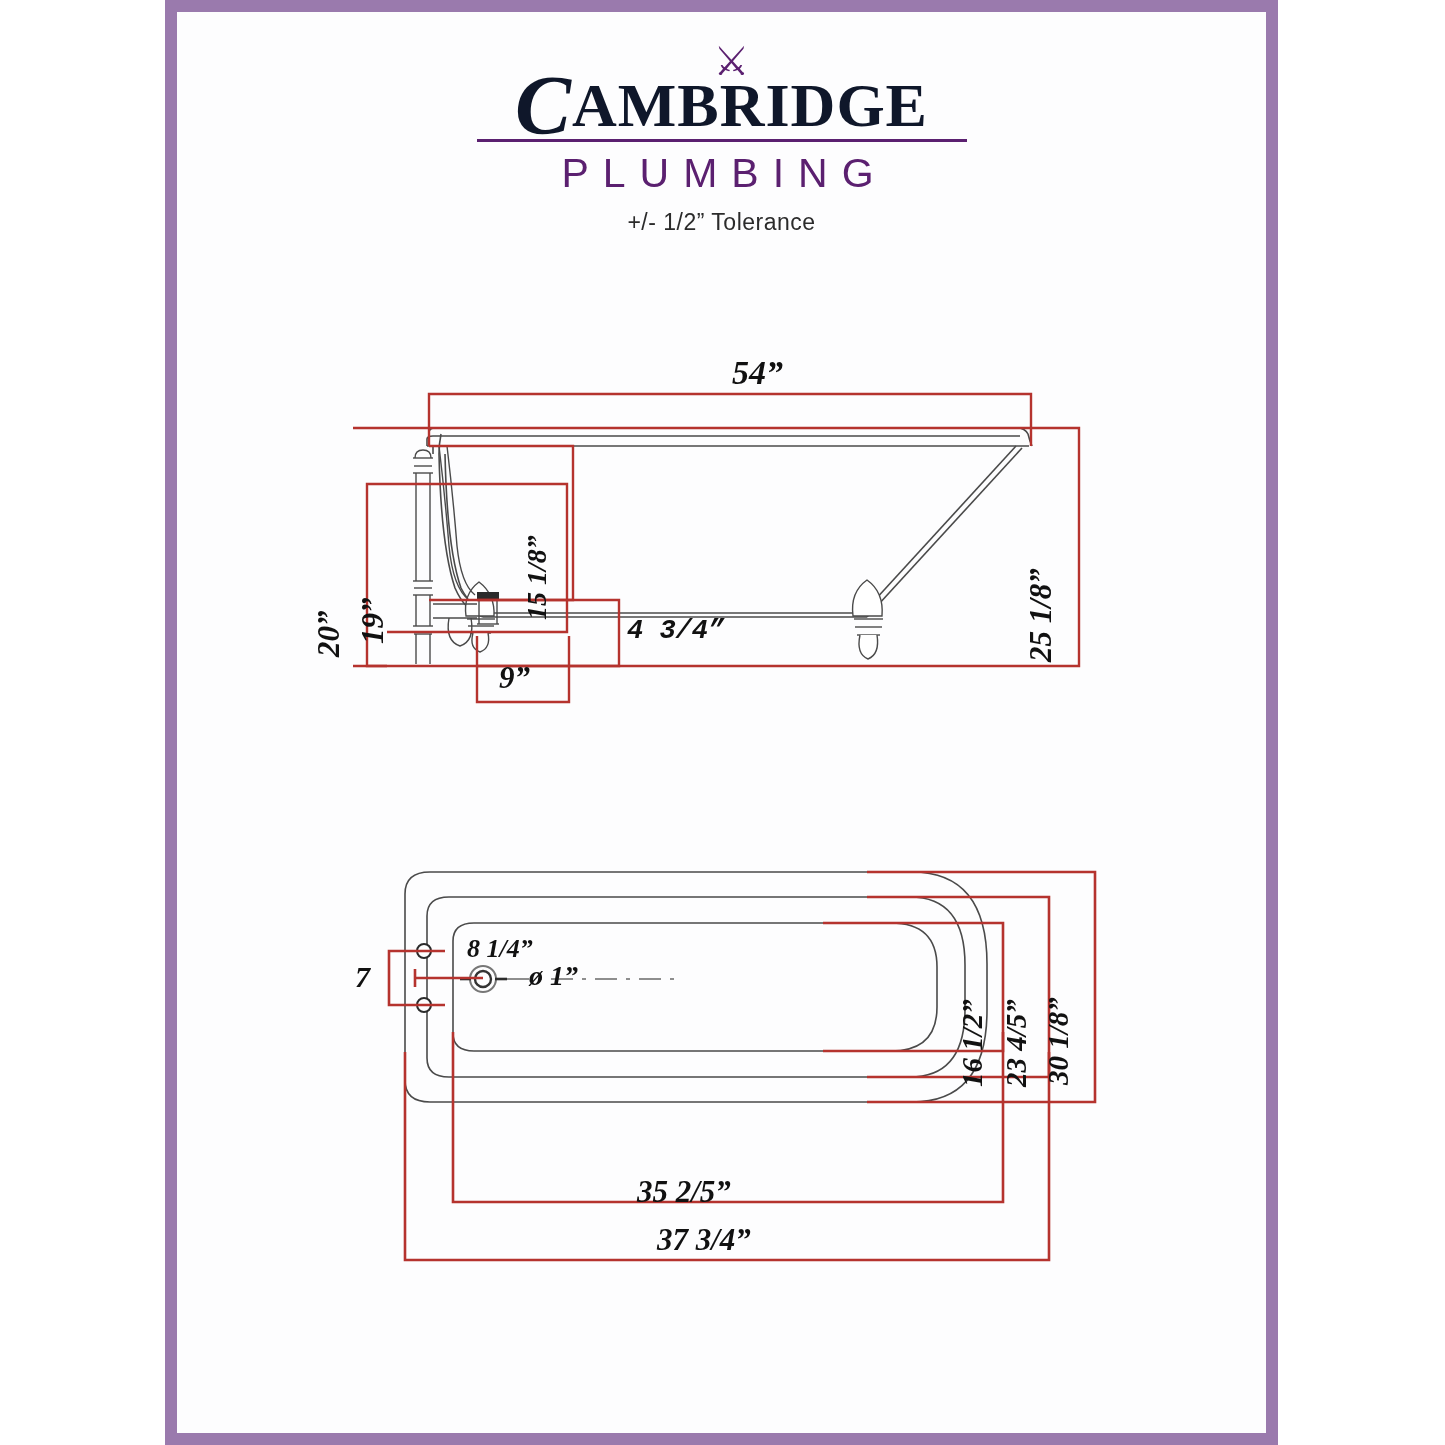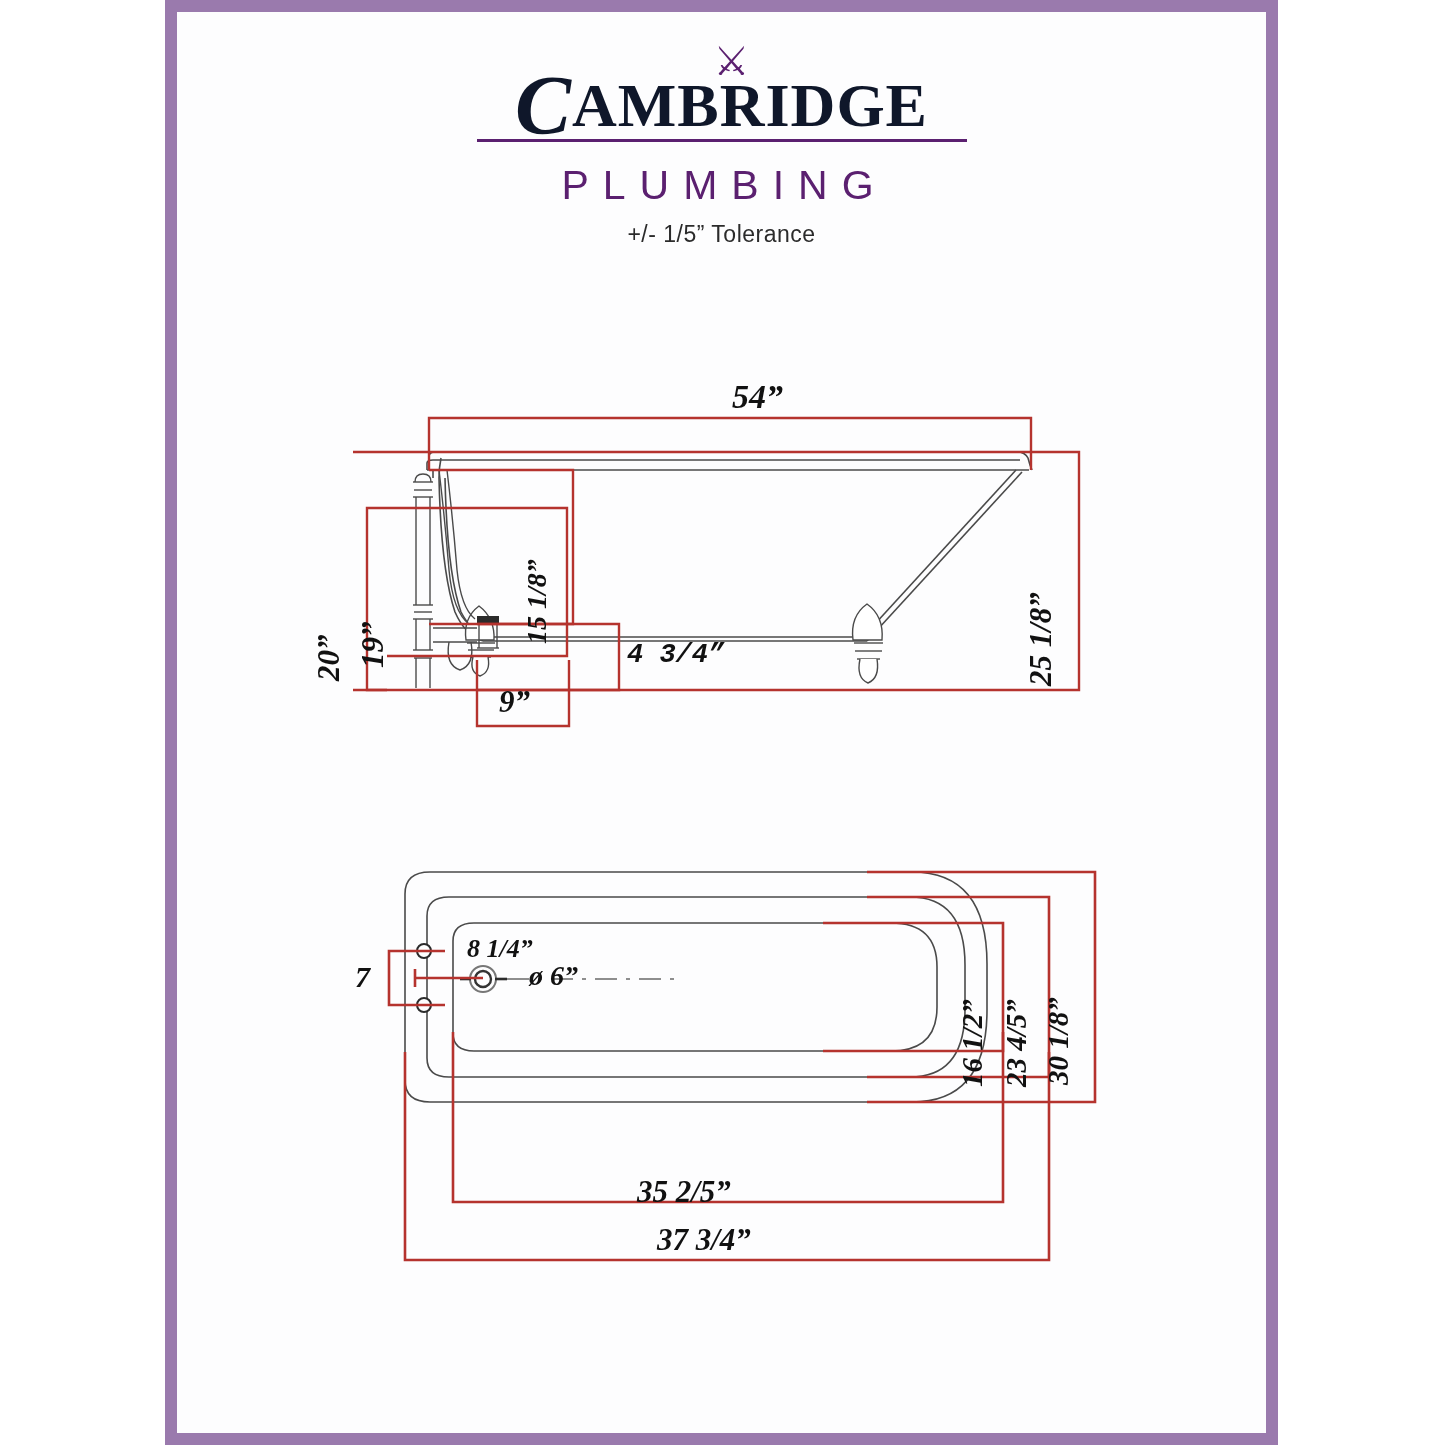--- a/index.html
+++ b/index.html
@@ -28,21 +28,21 @@
   }
   #logo-cambridge{
     font-family:"Liberation Serif",serif;font-weight:bold;color:#0f172a;
     font-size:62px;letter-spacing:1px;line-height:62px;margin-top:-6px;
     white-space:nowrap;
   }
   #logo-cambridge .big-c{font-size:84px;line-height:62px;vertical-align:-8px;font-style:italic;}
   #logo-rule{width:490px;height:3px;background:#5b2070;margin:2px auto 0 auto;}
   #logo-plumbing{
     font-family:"Liberation Sans",sans-serif;color:#5b2070;font-size:41px;
-    letter-spacing:14px;margin-top:20px;padding-left:6px;
+    letter-spacing:14px;margin-top:8px;padding-left:6px;
   }
   #logo-tolerance{
     font-family:"Liberation Sans",sans-serif;color:#2b2b2b;font-size:23px;
     margin-top:12px;letter-spacing:.5px;
   }
 
   
   .dwg{position:absolute;}
   svg{display:block;overflow:visible;}
 
@@ -62,24 +62,24 @@
 
   <div id="sheet">
 
     <div id="logo-block">
       <span class="fleur">⚔</span>
       <div id="logo-cambridge">
         <span class="big-c">C</span><span>AMBRIDGE</span>
       </div>
       <div id="logo-rule"></div>
       <div id="logo-plumbing">PLUMBING</div>
-      <div id="logo-tolerance">+/- 1/5” Tolerance</div>
+      <div id="logo-tolerance">+/- 1/2” Tolerance</div>
     </div>
 
-    <div class="dwg" id="side-view" style="left:0px;top:208px;width:1083px;height:520px;">
+    <div class="dwg" id="side-view" style="left:0px;top:184px;width:1083px;height:520px;">
 
       <svg width="1089" height="520" viewBox="0 0 1089 520">
 
         <g stroke="#4a4a4a" fill="none" stroke-width="1.6">
 
           <path d="M252,243 L252,237 Q252,232 258,232 L840,232 Q848,232 851,238 L853,245 L855,250"></path>
           <path d="M250,250 L250,243 Q250,240 256,240 L843,240"></path>
           <path d="M250,250 L852,250"></path>
 
           <path d="M256,250 L256,258"></path>
@@ -238,19 +238,19 @@
       <span class="dimlabel rot" style="left:856px;top:352px;font-size:29px;">23 4/5”</span>
 
       <span class="dimlabel rot" style="left:812px;top:352px;font-size:29px;">16 1/2”</span>
 
       <span class="dimlabel" style="left:460px;top:462px;font-size:31px;margin-top:10px;">35 2/5”</span>
 
       <span class="dimlabel" style="left:480px;top:520px;font-size:31px;">37 3/4”</span>
 
       <span class="dimlabel" style="left:290px;top:232px;font-size:26px;">8 1/4”</span>
 
-      <span class="dimlabel" style="left:352px;top:258px;font-size:28px;">ø 6”</span>
+      <span class="dimlabel" style="left:352px;top:258px;font-size:28px;">ø 1”</span>
 
       <span class="dimlabel" style="left:178px;top:258px;font-size:30px;">7</span>
     </div>
 
   </div>
 </div>
 
 </body></html>

